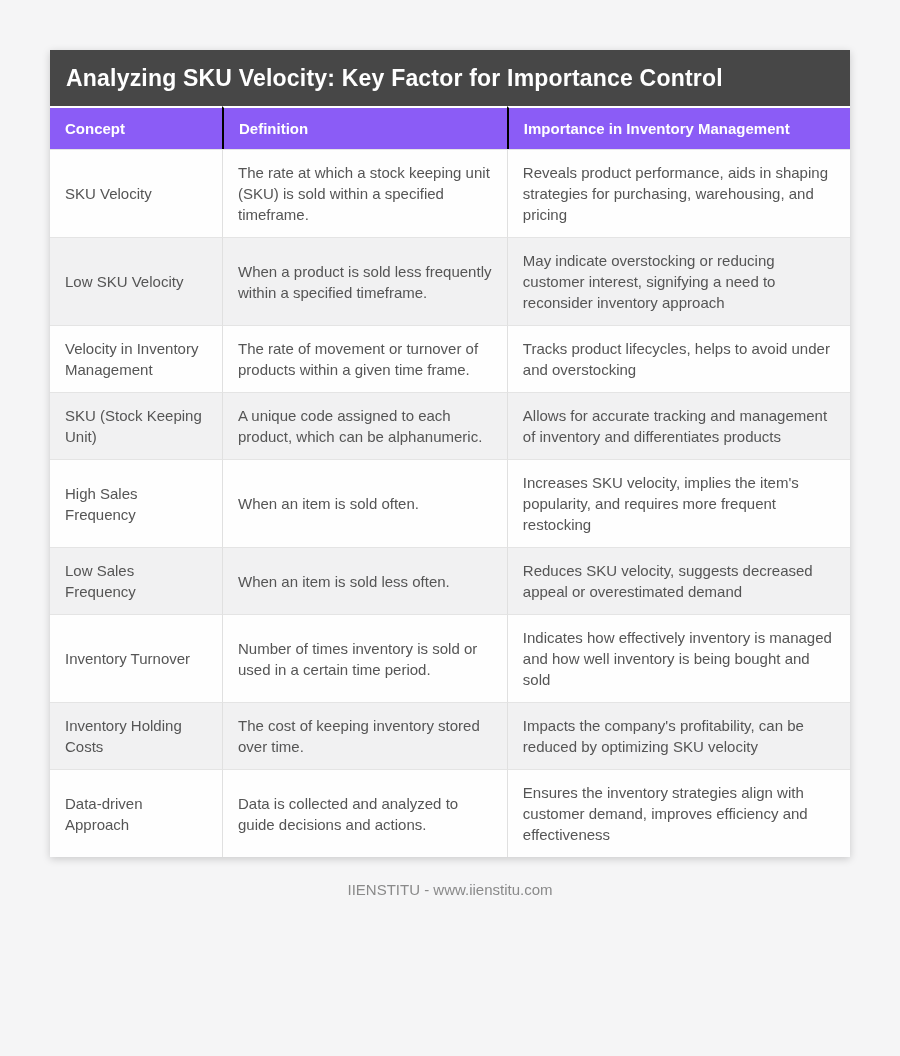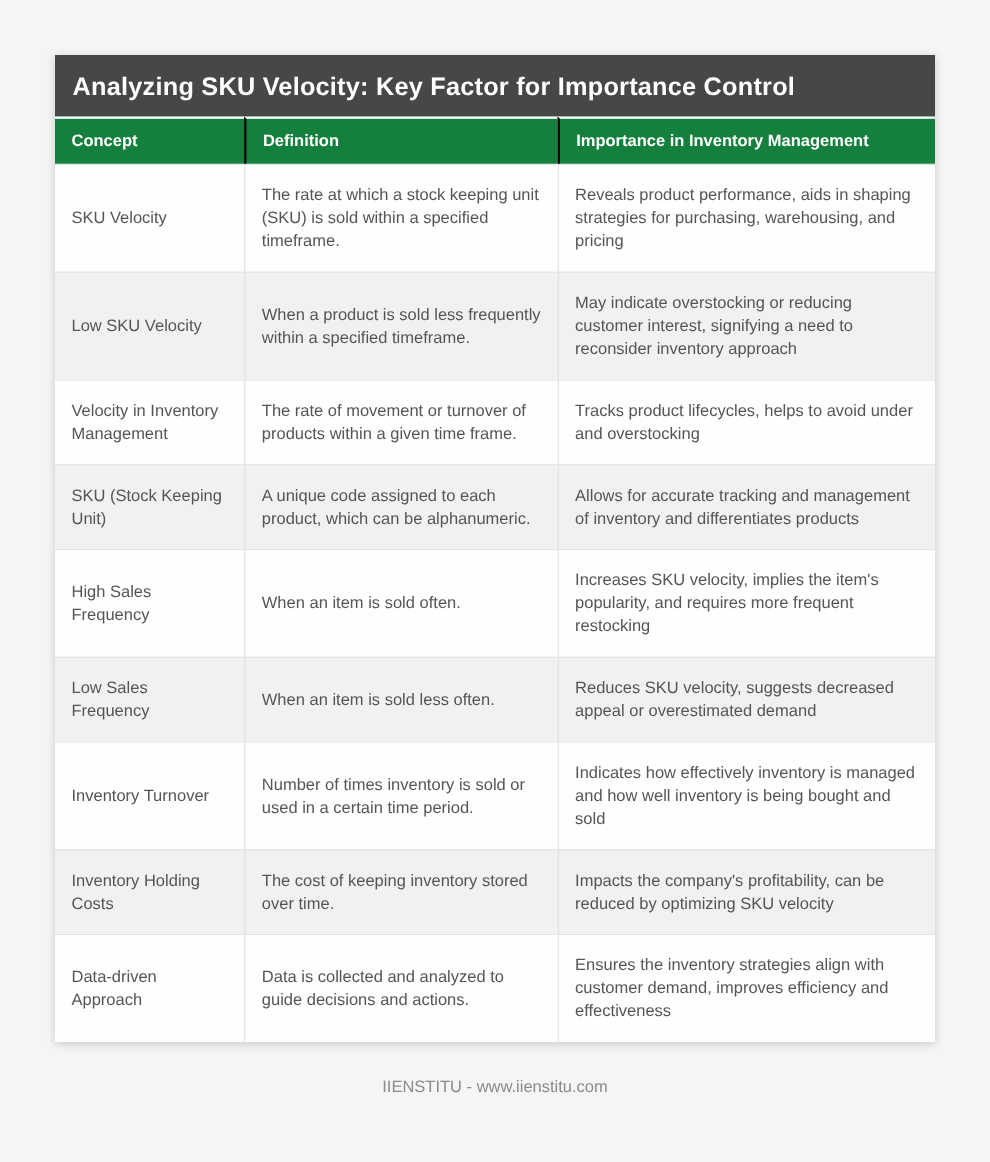--- a/index.html
+++ b/index.html
@@ -27,53 +27,53 @@
   table.sku-table {
     width: 100%;
     border-collapse: separate;
     border-spacing: 0;
     table-layout: fixed;
   }
   table.sku-table col.c1 { width: 21.5%; }
   table.sku-table col.c2 { width: 35.6%; }
   table.sku-table col.c3 { width: 42.9%; }
   table.sku-table th {
-    background: #15803d;
+    background: #8b5cf6;
     color: #ffffff;
     font-size: 15px;
     font-weight: bold;
     text-align: left;
     padding: 12px 15px;
     border-top: 2px solid #ffffff;
   }
   table.sku-table th + th {
     border-left: 2px solid #000000;
   }
   table.sku-table td {
     font-size: 15px;
     line-height: 1.4;
     color: #555555;
-    padding: 17px 15px;
+    padding: 12px 15px;
     vertical-align: middle;
     border-top: 1px solid #e4e4e4;
   }
   table.sku-table td + td {
     border-left: 1px solid #e0e0e0;
   }
   table.sku-table tbody tr:nth-child(even) td {
     background: #f1f1f2;
   }
   table.sku-table tbody tr:nth-child(odd) td {
     background: #fefefe;
   }
   .footer-credit {
     text-align: center;
     color: #8a8a8a;
     font-size: 15px;
-    margin-top: 33px;
+    margin-top: 24px;
   }
 </style>
 </head>
 <body>
 
 <div class="table-container">
   <div class="title-bar">Analyzing SKU Velocity: Key Factor for Importance Control</div>
   <table class="sku-table">
     <colgroup>
         <col class="c1">

